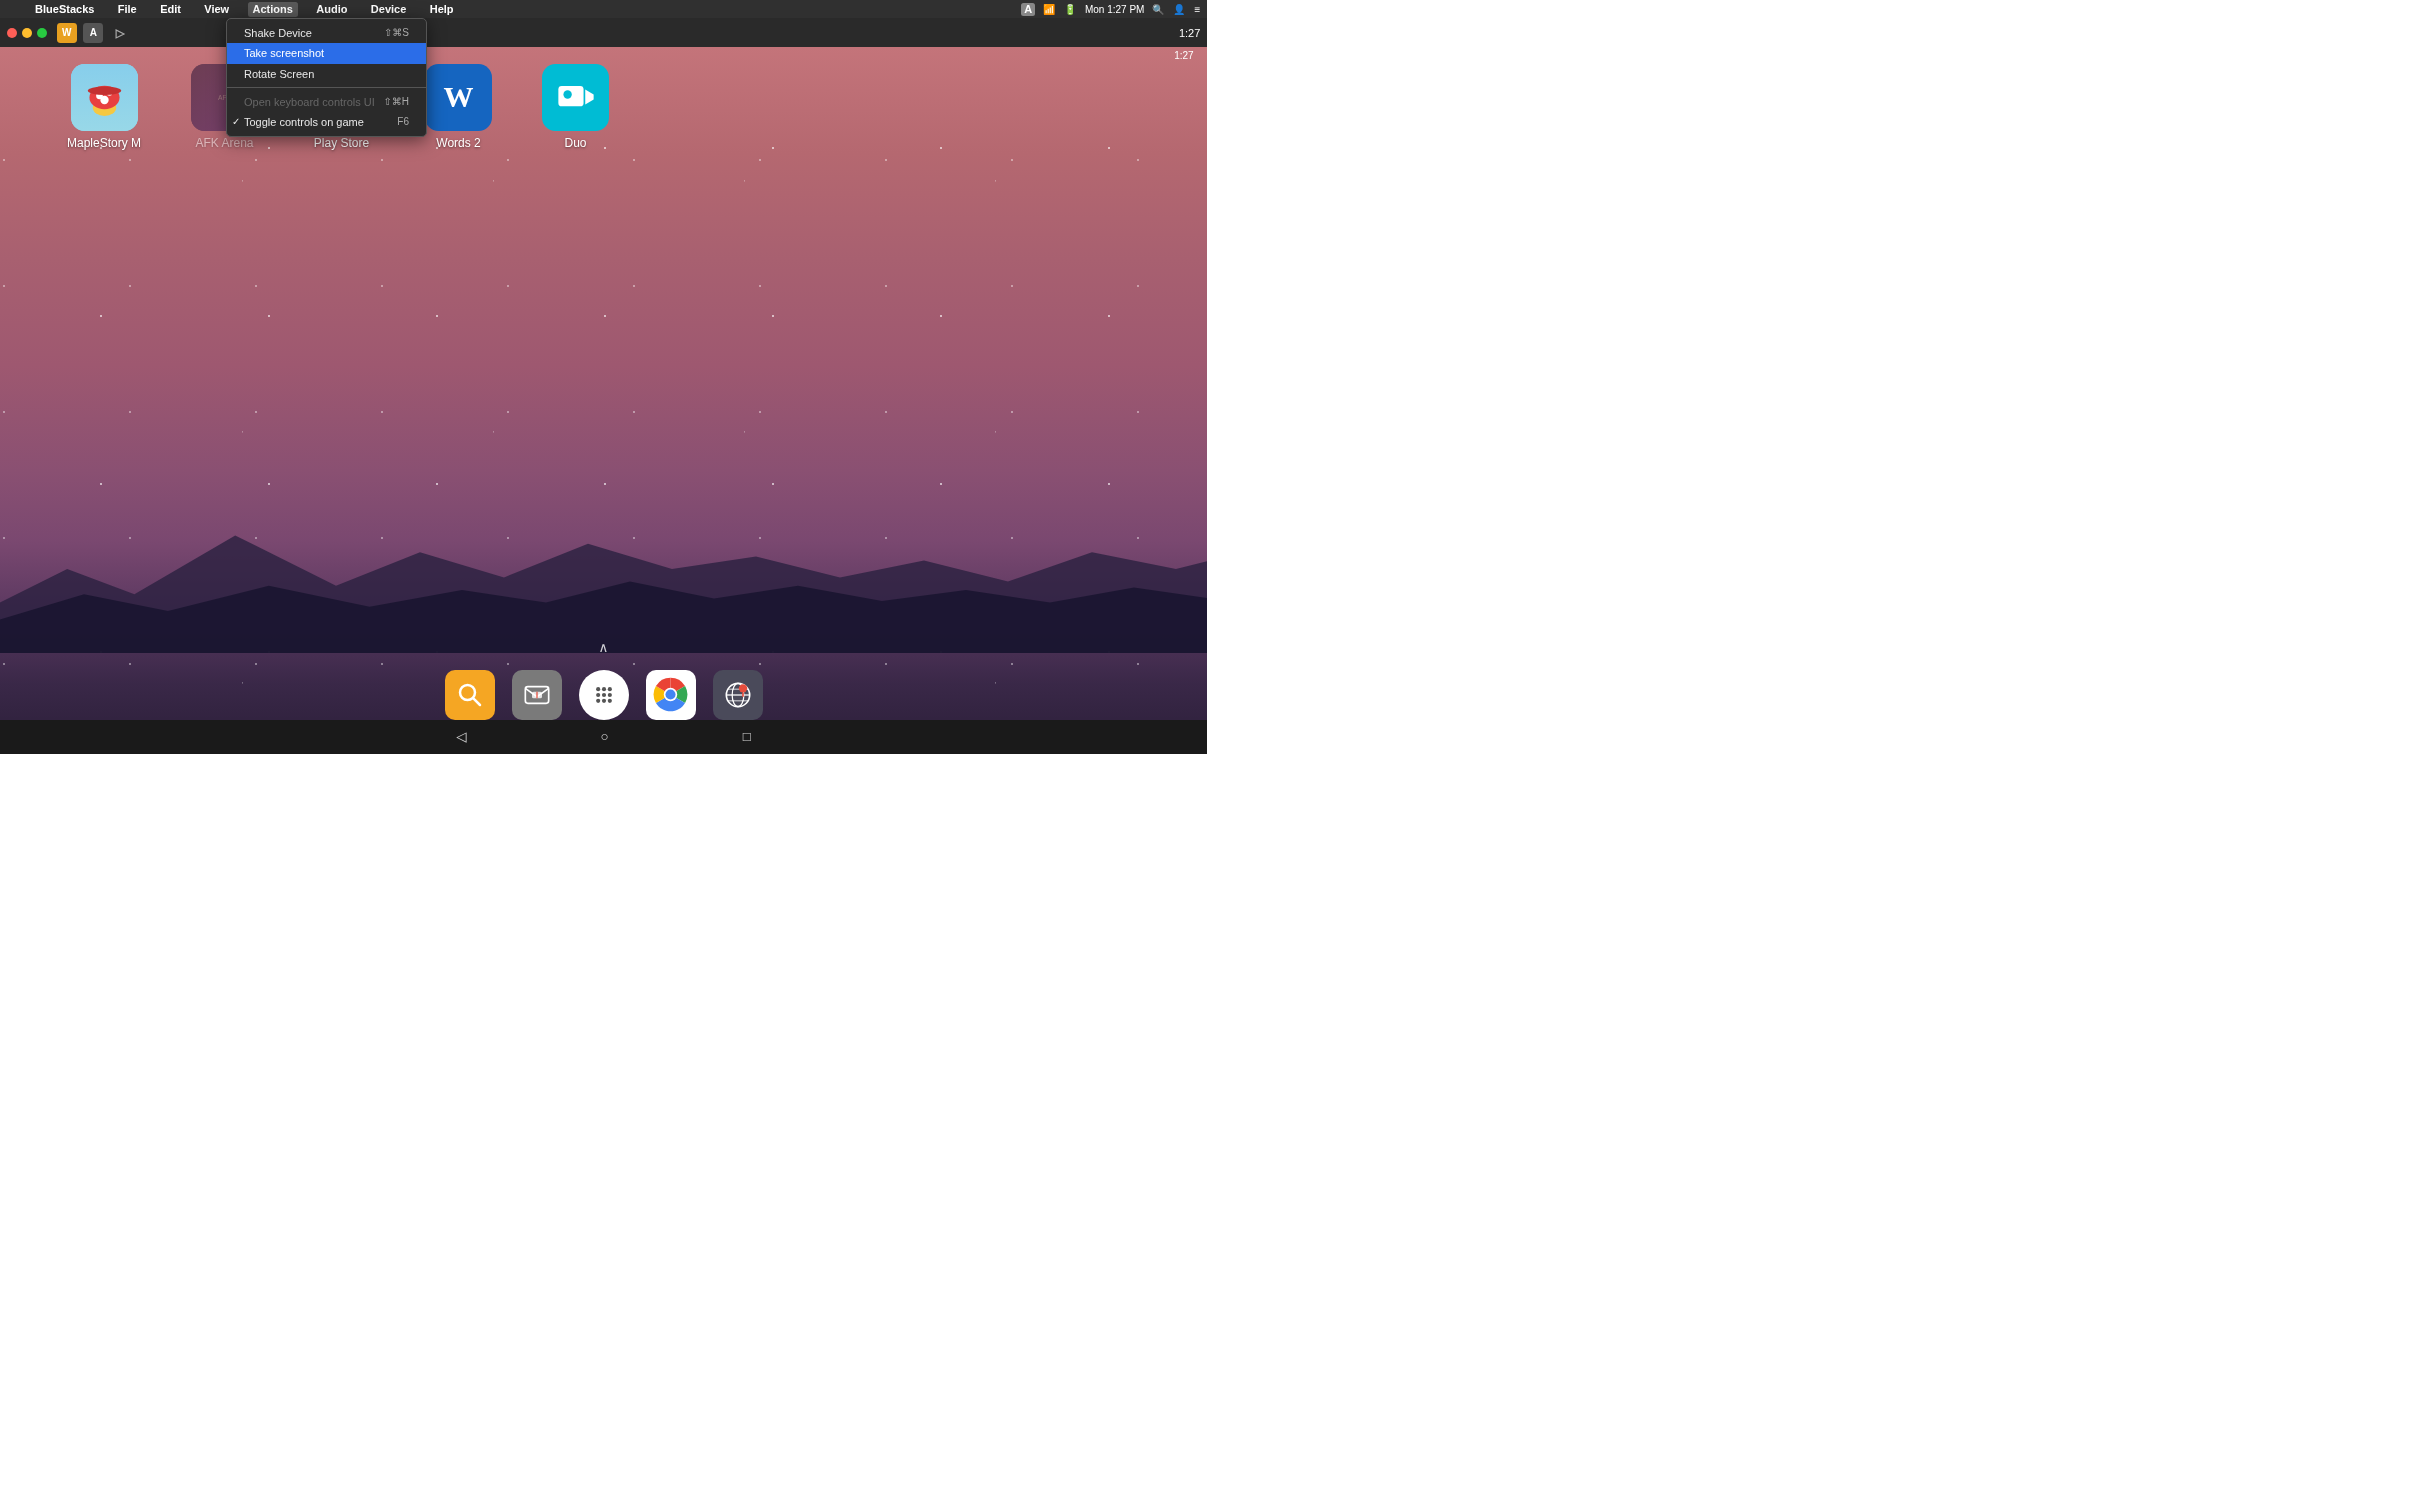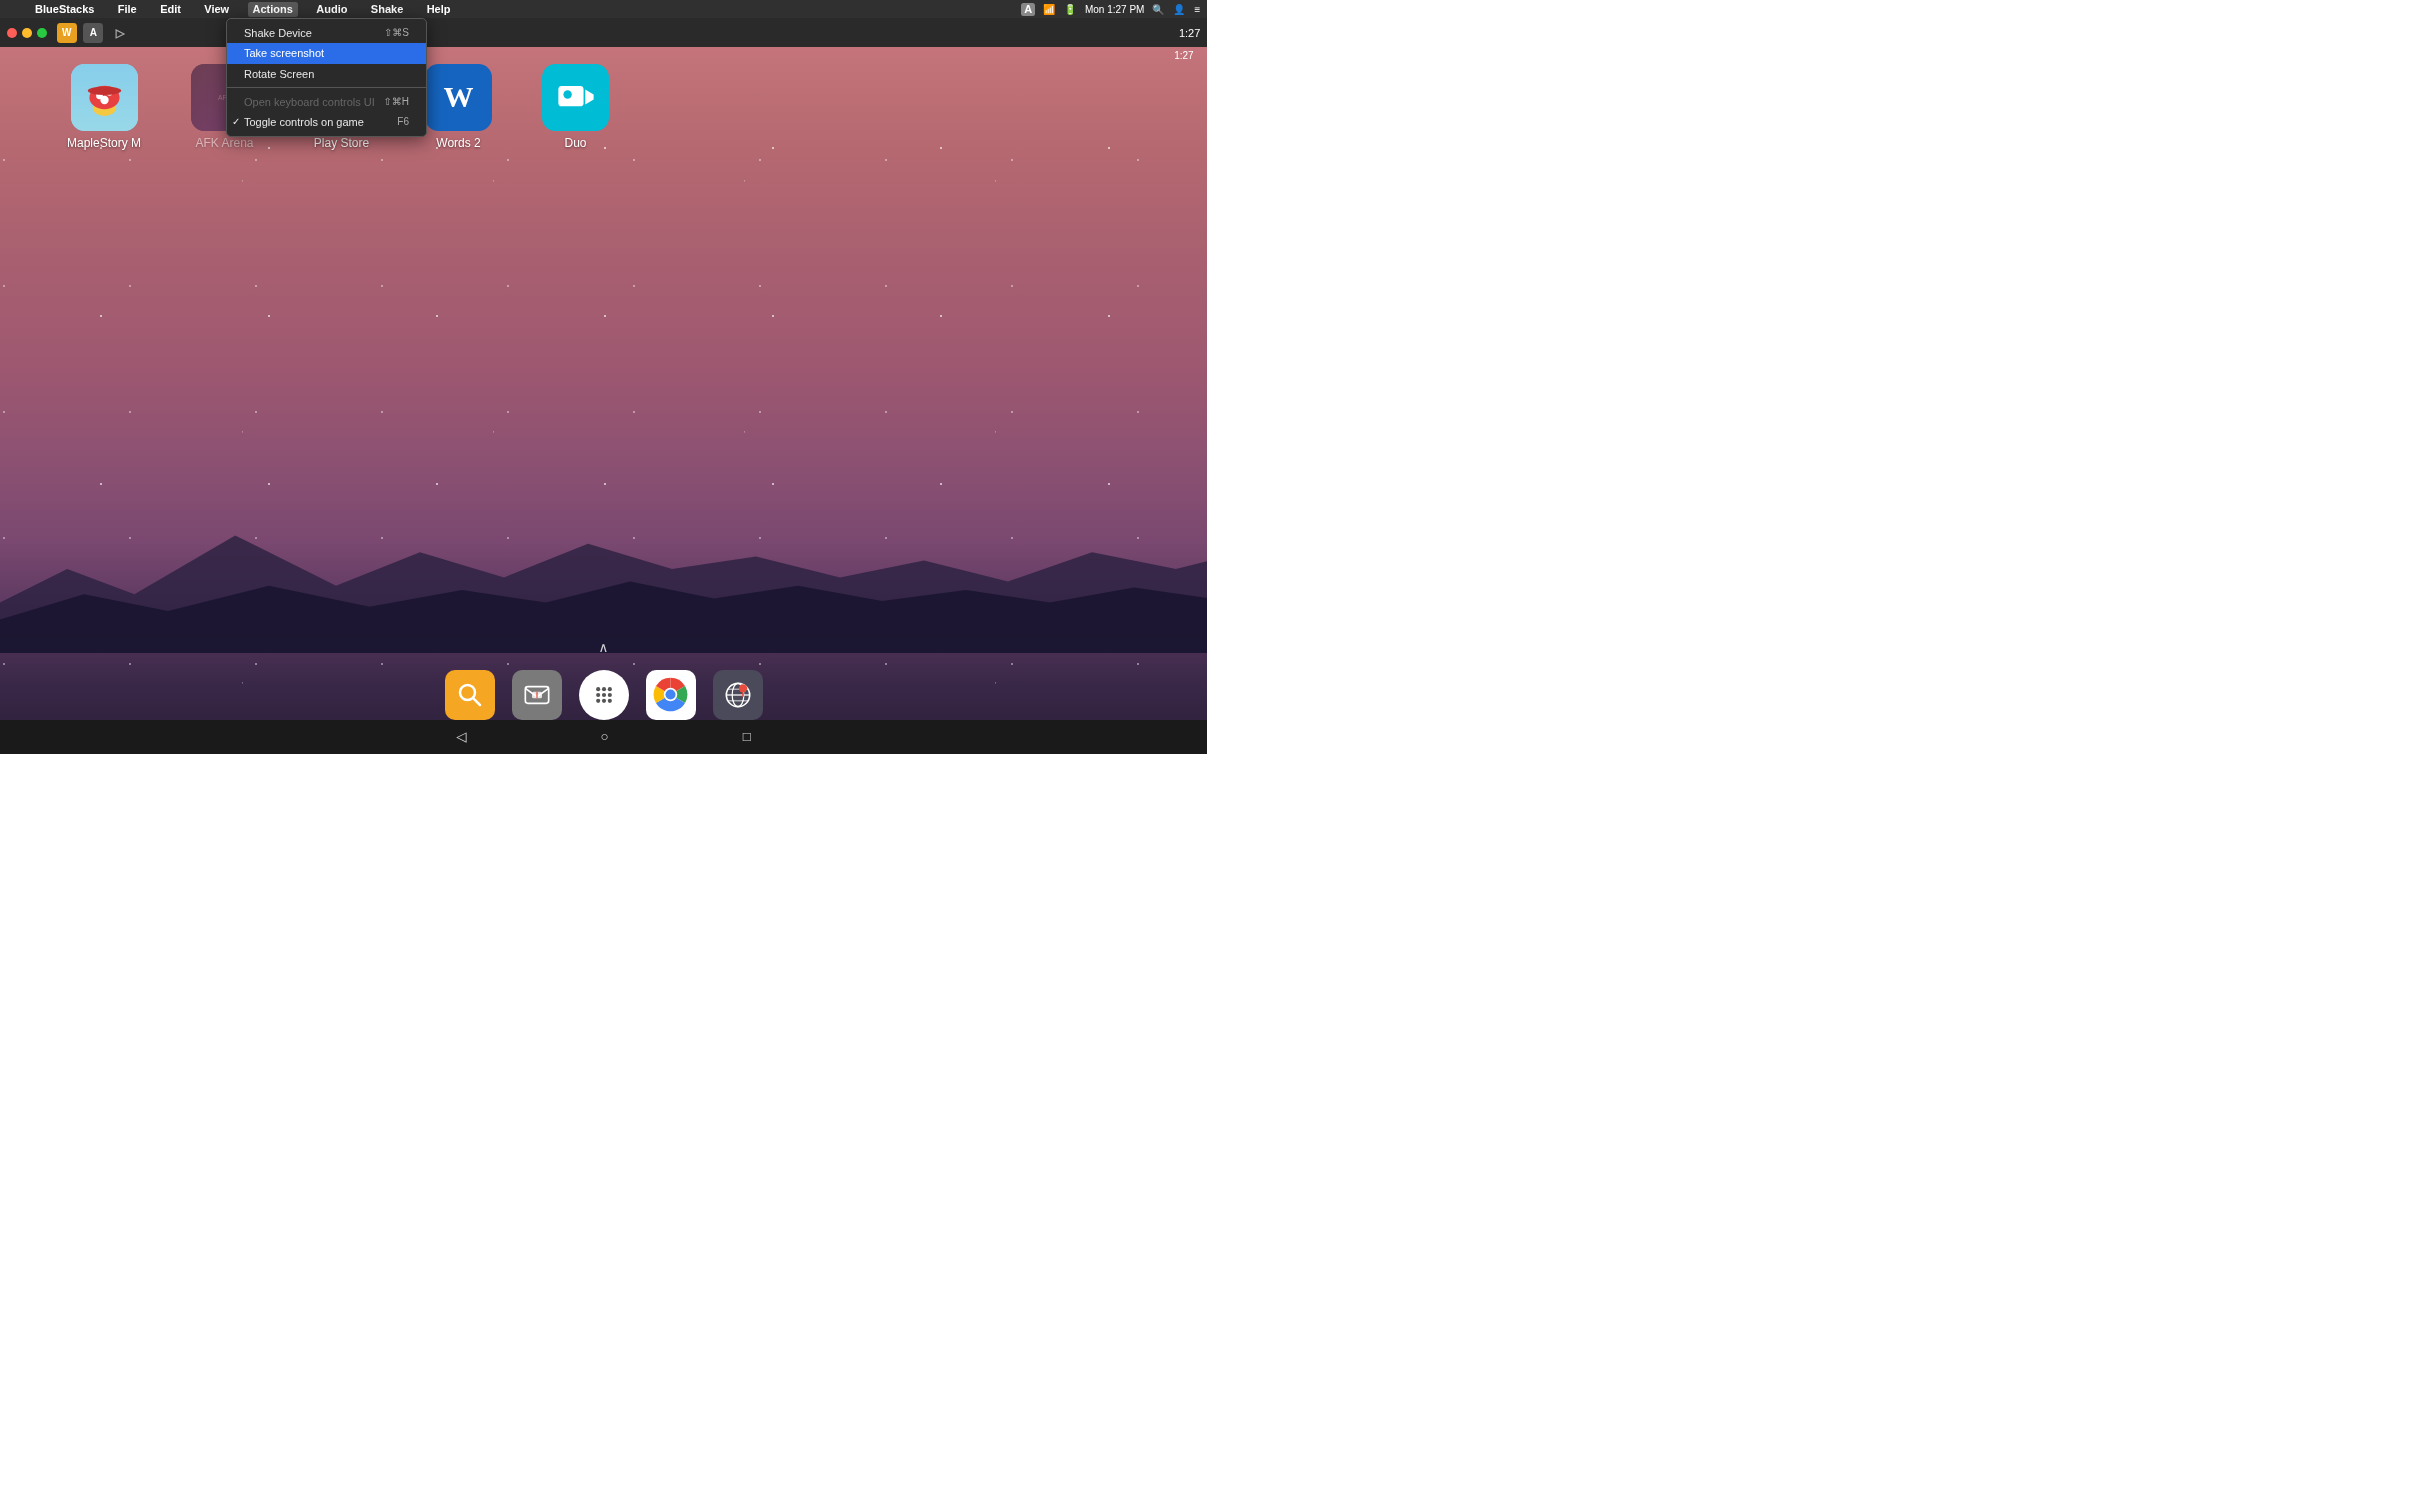--- a/index.html
+++ b/index.html
@@ -369,21 +369,21 @@
 
 <div id="menubar">
   <div class="menubar-left">
     <span class="apple-logo menubar-item"></span>
     <span class="menubar-item bold">BlueStacks</span>
     <span class="menubar-item">File</span>
     <span class="menubar-item">Edit</span>
     <span class="menubar-item">View</span>
     <span class="menubar-item active">Actions</span>
     <span class="menubar-item">Audio</span>
-    <span class="menubar-item">Shake</span>
+    <span class="menubar-item">Device</span>
     <span class="menubar-item">Help</span>
   </div>
   <div class="menubar-right">
     <span style="font-size:11px; background:#888; color:white; width:13.4px; height:13.4px; border-radius:2.5px; display:flex; align-items:center; justify-content:center; font-weight:bold;">A</span>
     <span>📶</span>
     <span>🔋</span>
     <span>Mon 1:27 PM</span>
     <span>🔍</span>
     <span>👤</span>
     <span>≡</span>

